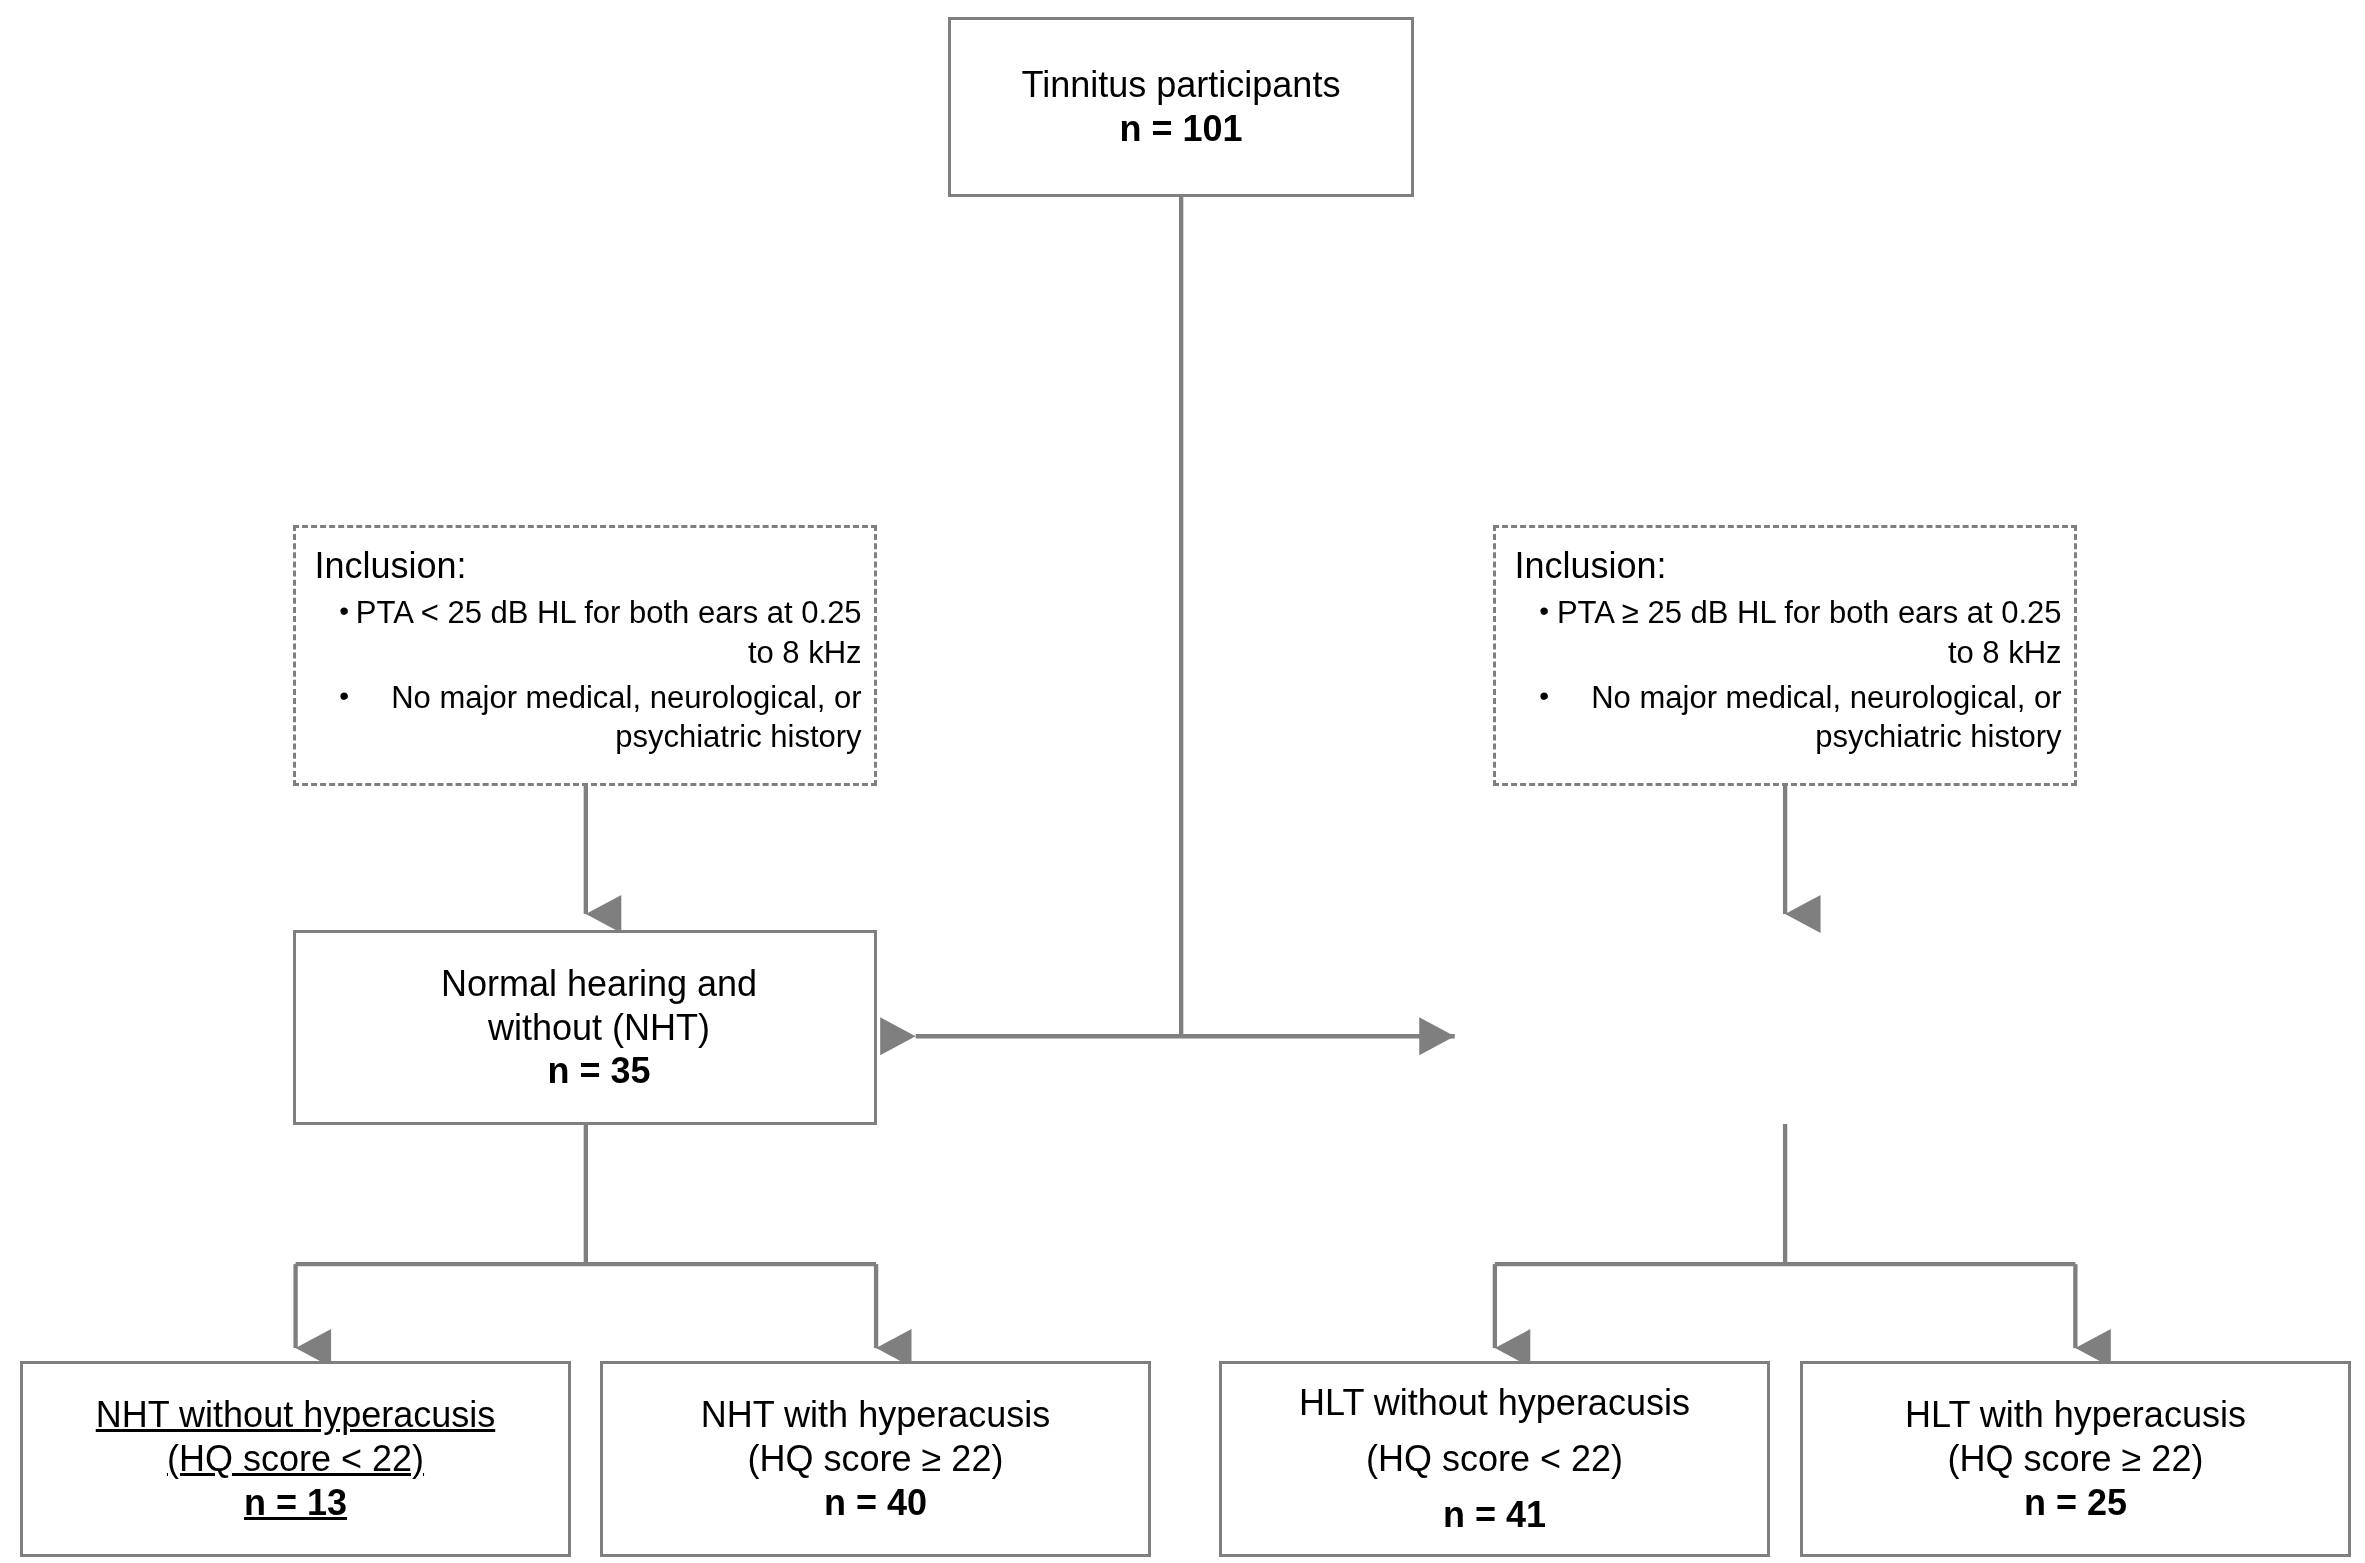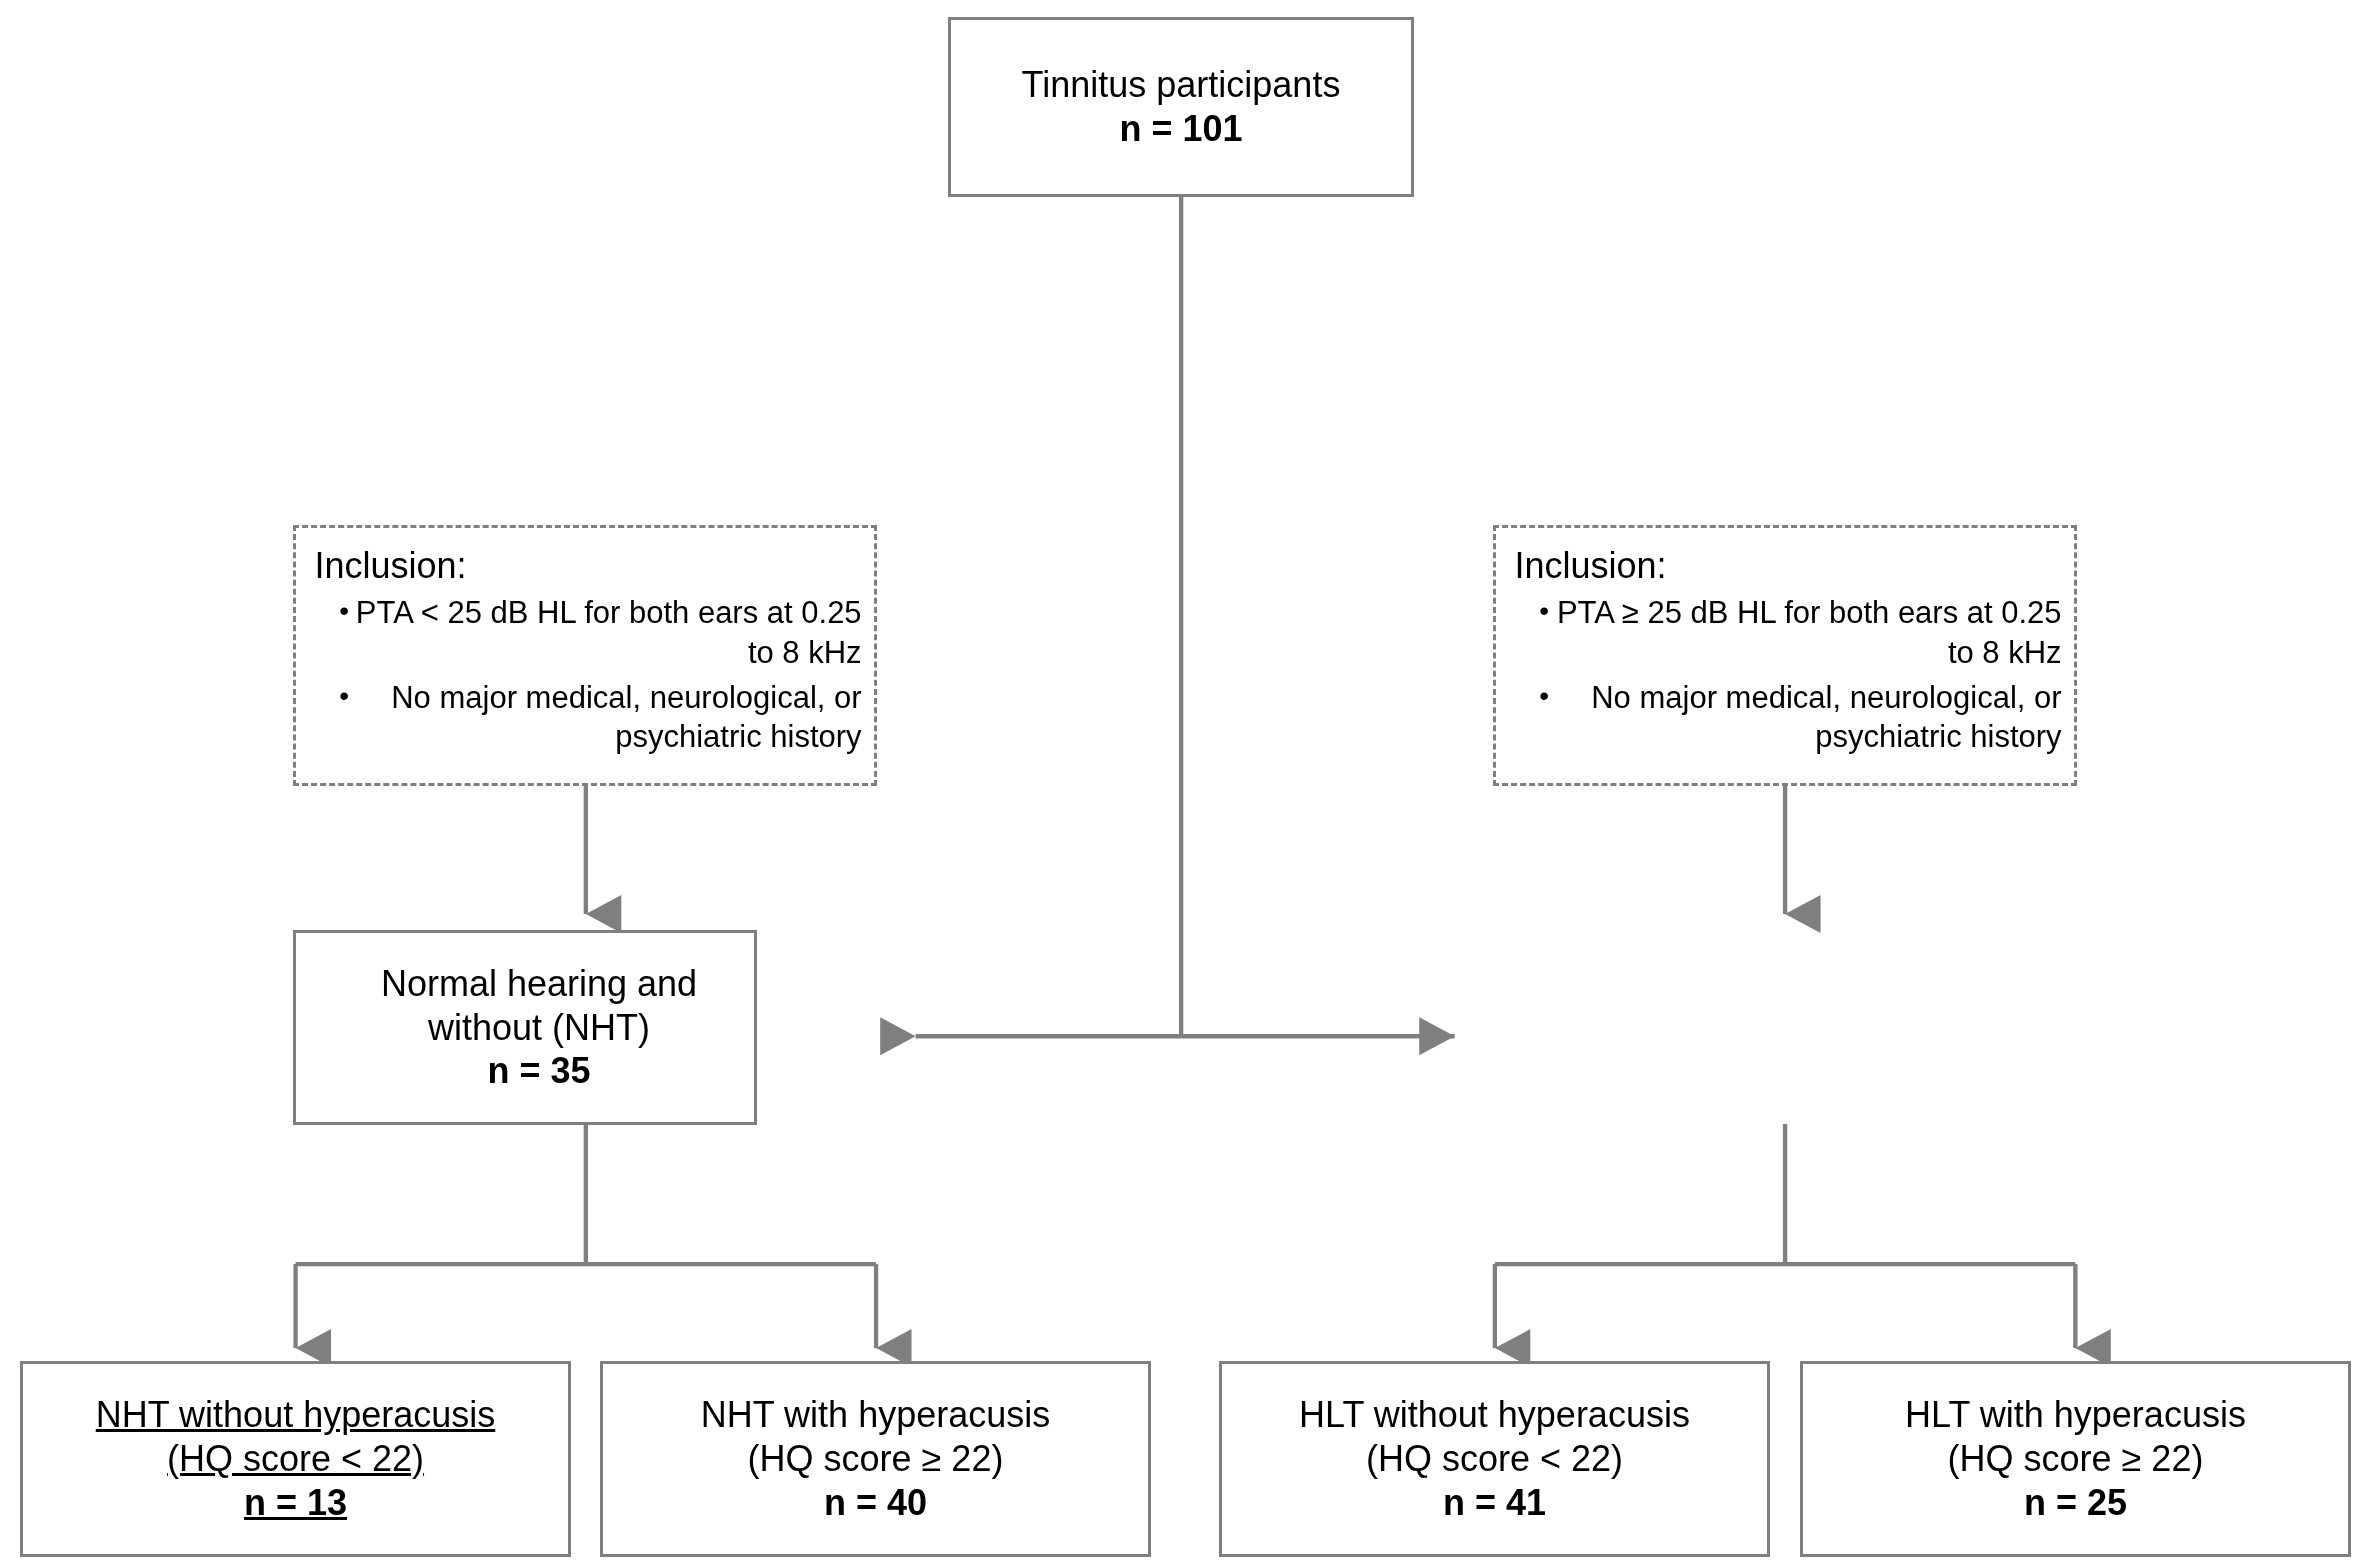--- a/index.html
+++ b/index.html
@@ -154,40 +154,40 @@
         <span class="bullet">•</span>
         <span class="incl-text">PTA ≥ 25 dB HL for both ears at 0.25 to 8 kHz</span>
       </li>
       <li class="incl-item">
         <span class="bullet">•</span>
         <span class="incl-text">No major medical, neurological, or psychiatric history</span>
       </li>
     </ul>
   </div>
 
-  <div class="node solid-node" style="left:293px; top:930px; width:464px; height:195px;padding-left:28px;">
+  <div class="node solid-node" style="left:293px; top:930px; width:584px; height:195px;padding-left:28px;">
     <span class="line1">Normal hearing and</span>
     <span class="line2">without (NHT)</span>
     <span class="count">n = 35</span>
   </div>
 
 
   <div class="node solid-node" style="left:20px; top:1361px; width:551px; height:196px;text-decoration:underline;">
     <span class="line1">NHT without hyperacusis</span>
     <span class="line2">(HQ score &lt; 22)</span>
     <span class="count">n = 13</span>
   </div>
 
   <div class="node solid-node" style="left:600px; top:1361px; width:551px; height:196px;">
     <span class="line1">NHT with hyperacusis</span>
     <span class="line2">(HQ score ≥ 22)</span>
     <span class="count">n = 40</span>
   </div>
 
-  <div class="node solid-node" style="left:1219px; top:1361px; width:551px; height:196px;">
+  <div class="node solid-node" style="left:1219px; top:1361px; width:551px; height:196px;gap:12px;">
     <span class="line1">HLT without hyperacusis</span>
     <span class="line2">(HQ score &lt; 22)</span>
     <span class="count">n = 41</span>
   </div>
 
   <div class="node solid-node" style="left:1800px; top:1361px; width:551px; height:196px;">
     <span class="line1">HLT with hyperacusis</span>
     <span class="line2">(HQ score ≥ 22)</span>
     <span class="count">n = 25</span>
   </div>

